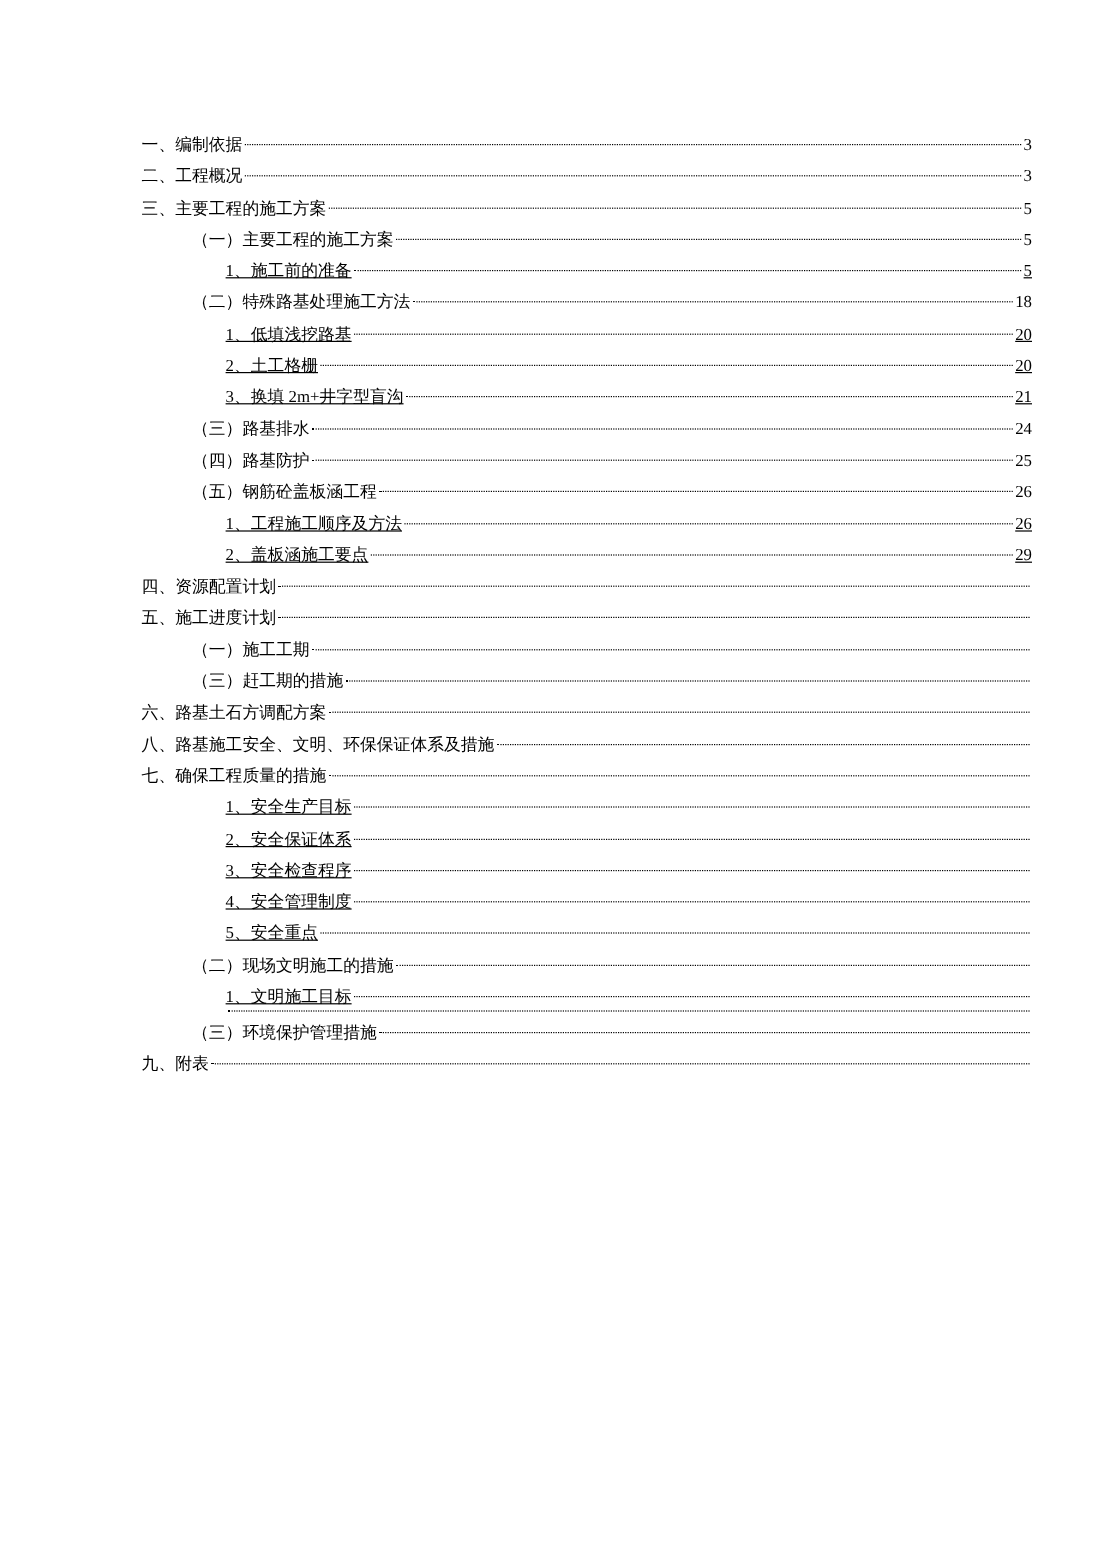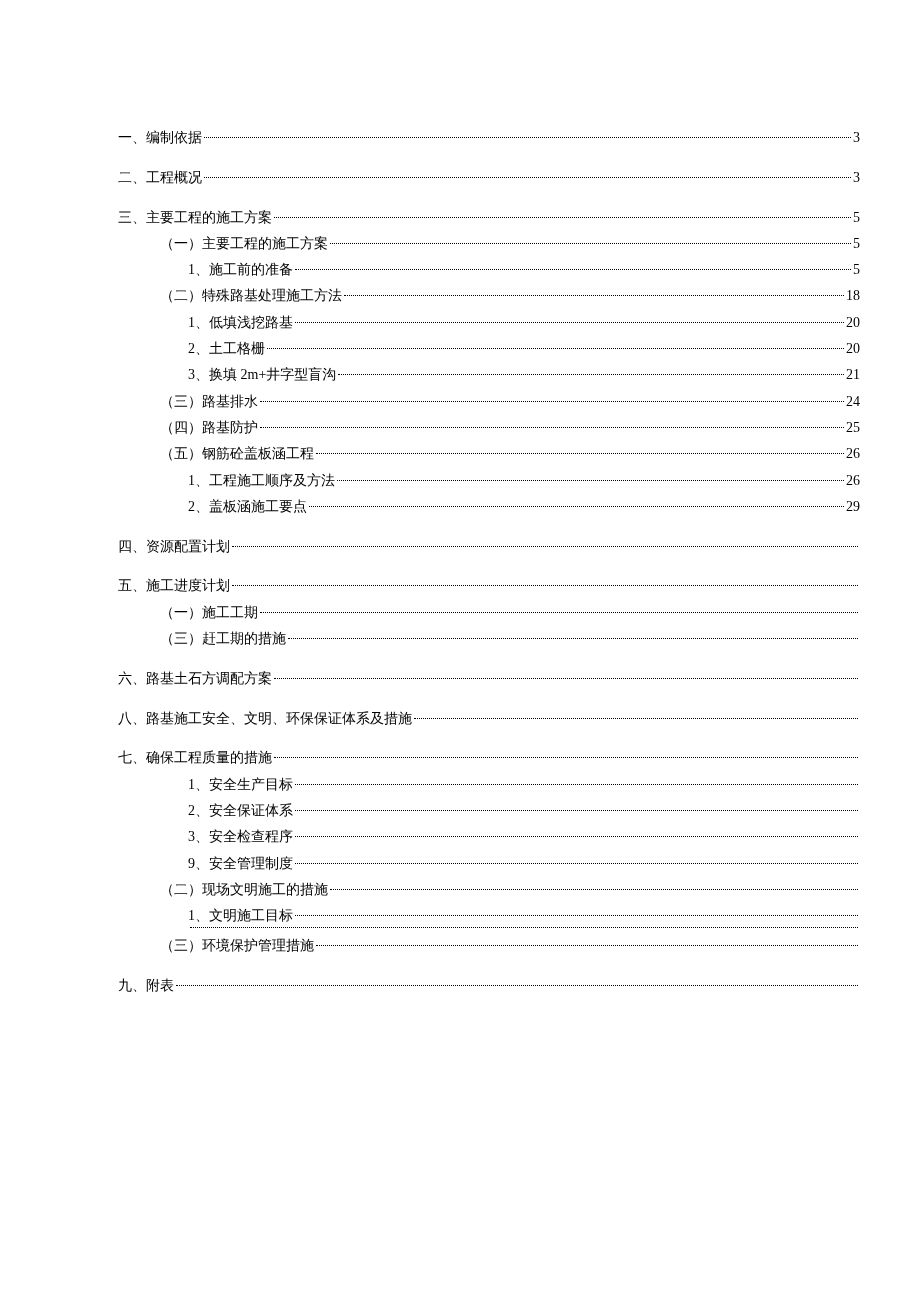--- a/index.html
+++ b/index.html
@@ -33,23 +33,23 @@
       flex: 1;
       border-bottom: 1.5px dotted #000;
       margin: 0 2px;
       position: relative;
       top: -4px;
       min-width: 10px;
     }
     .toc-page {
       flex-shrink: 0;
     }
-    .indent-0 { padding-left: 0; margin-top: 16px; }
+    .indent-0 { padding-left: 0; }
     .indent-1 { padding-left: 42px; }
-    .indent-2 { padding-left: 70px; }
+    .indent-2 { padding-left: 70px; text-decoration: underline; }
   </style>
 </head>
 <body>
 
 <div class="toc-container">
     <div class="toc-line indent-0">
       <span class="toc-text">一、编制依据</span>
       <span class="toc-leader"></span>
       <span class="toc-page">3</span>
     </div>
@@ -162,21 +162,26 @@
       <span class="toc-text">2、安全保证体系</span>
       <span class="toc-leader"></span>
       <span class="toc-page"></span>
     </div>
     <div class="toc-line indent-2">
       <span class="toc-text">3、安全检查程序</span>
       <span class="toc-leader"></span>
       <span class="toc-page"></span>
     </div>
     <div class="toc-line indent-2">
-      <span class="toc-text">9、安全管理制度</span>
+      <span class="toc-text">4、安全管理制度</span>
+      <span class="toc-leader"></span>
+      <span class="toc-page"></span>
+    </div>
+    <div class="toc-line indent-2">
+      <span class="toc-text">5、安全重点</span>
       <span class="toc-leader"></span>
       <span class="toc-page"></span>
     </div>
     <div class="toc-line indent-1">
       <span class="toc-text">（二）现场文明施工的措施</span>
       <span class="toc-leader"></span>
       <span class="toc-page"></span>
     </div>
     <div class="toc-line indent-2">
       <span class="toc-text">1、文明施工目标</span>

